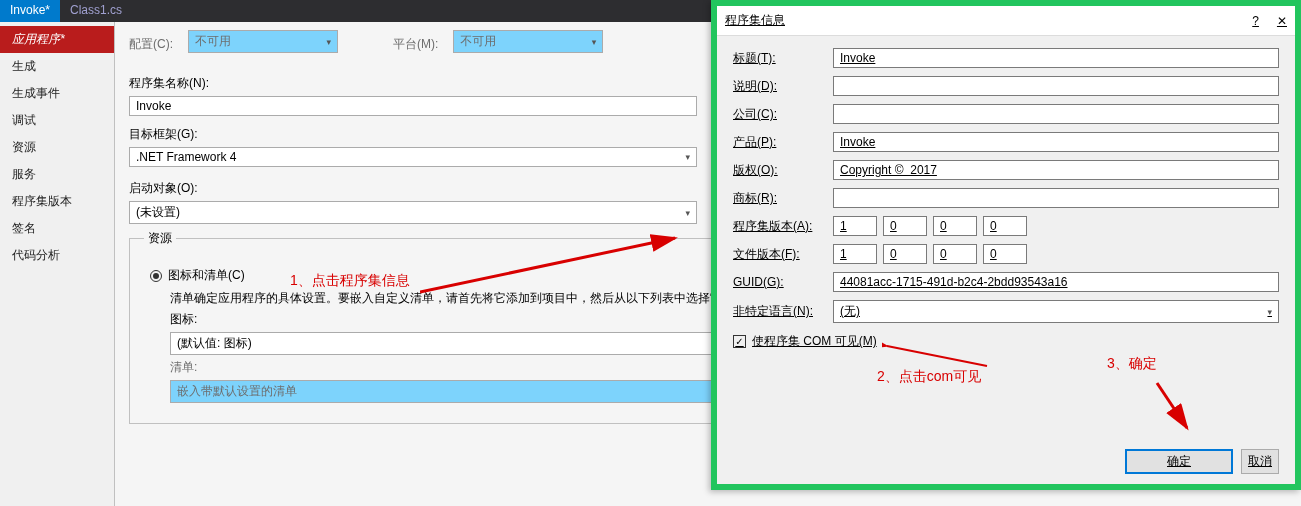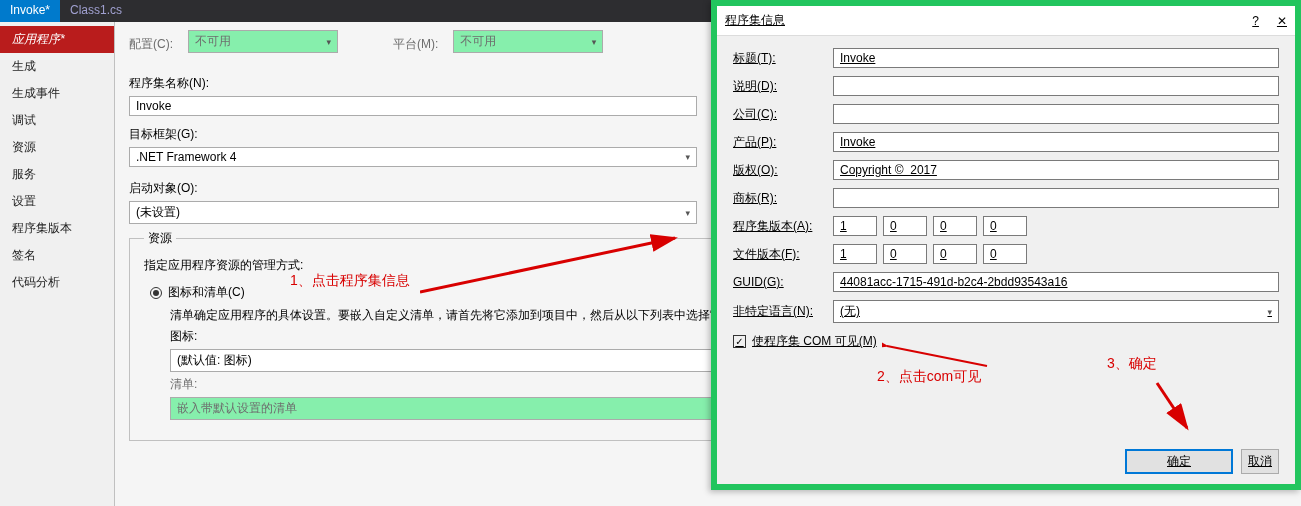--- a/index.html
+++ b/index.html
@@ -18,21 +18,21 @@
 
   
   .sidebar { width: 115px; background: #f0f0f0; border-right: 1px solid #c0c0c0; padding-top: 4px; }
   .side-item { padding: 5px 12px; cursor: pointer; color: #1e1e1e; }
   .side-item.active { background: #b91c1c; color: #fff; font-style: italic; }
 
   
   .page { flex: 1; background: #f5f5f5; padding: 8px 14px; position: relative; overflow: hidden; }
   .row { display: flex; align-items: flex-end; gap: 15px; margin-bottom: 8px; }
   .lbl { color: #6d6d6d; }
-  .combo { border: 1px solid #ababab; background: #86efac; padding: 2px 6px; color: #6d6d6d; display: flex; justify-content: space-between; align-items: center; }
+  .combo { border: 1px solid #ababab; background: #7dd3fc; padding: 2px 6px; color: #6d6d6d; display: flex; justify-content: space-between; align-items: center; }
   .combo.white { background: #fff; color: #000; }
   .caret { font-size: 9px; color: #555; }
   .tbox { border: 1px solid #ababab; background: #fff; padding: 2px 6px; width: 100%; }
   .col2 { display: flex; gap: 22px; }
   .col2 > div { flex: 1; }
   .field-lbl { margin-bottom: 4px; display: block; }
   .btn { border: 1px solid #ababab; background: #e1e1e1; padding: 3px 14px; cursor: pointer; }
   .btn.primary { border: 2px solid #0078d7; background: #e1e1e1; padding: 2px 40px; }
   fieldset.res { border: 1px solid #c0c0c0; padding: 10px 14px 20px 14px; margin-top: 6px; }
   fieldset.res legend { padding: 0 4px; }
@@ -78,21 +78,20 @@
 
 <div class="main">
 
   <div class="sidebar">
     <div class="side-item active">应用程序*</div>
     <div class="side-item">生成</div>
     <div class="side-item">生成事件</div>
     <div class="side-item">调试</div>
     <div class="side-item">资源</div>
     <div class="side-item">服务</div>
-    <div class="side-item">设置</div>
     <div class="side-item">程序集版本</div>
     <div class="side-item">签名</div>
     <div class="side-item">代码分析</div>
   </div>
 
   <div class="page">
 
     <div class="row">
       <span class="lbl">配置(C):</span>
       <div class="combo" style="width:150px">
@@ -158,21 +157,20 @@
       <defs>
           <marker id="ah1" markerWidth="10" markerHeight="10" refX="8" refY="3" orient="auto">
             <path d="M0,0 L0,6 L9,3 z" fill="#d80000"></path>
           </marker>
         </defs>
       <line x1="0" y1="62" x2="255" y2="8" stroke="#d80000" stroke-width="3" marker-end="url(#ah1)"></line>
     </svg>
 
     <fieldset class="res">
       <legend>资源</legend>
-      <div>指定应用程序资源的管理方式:</div>
       <div class="radio-row">
         <span class="radio-dot">
             <span class="inner"></span>
           </span>
         <span>图标和清单(C)</span>
       </div>
       <div style="margin-left:26px;">清单确定应用程序的具体设置。要嵌入自定义清单，请首先将它添加到项目中，然后从以下列表中选择它。</div>
       <span class="sublbl">图标:</span>
       <div class="combo white indent-combo">
         <span>(默认值: 图标)</span>

